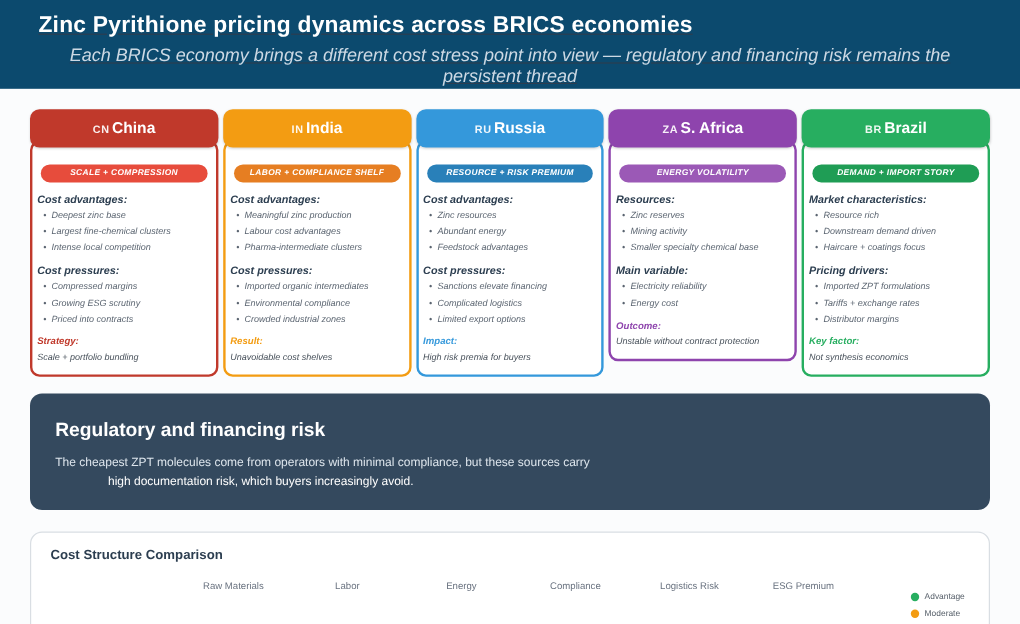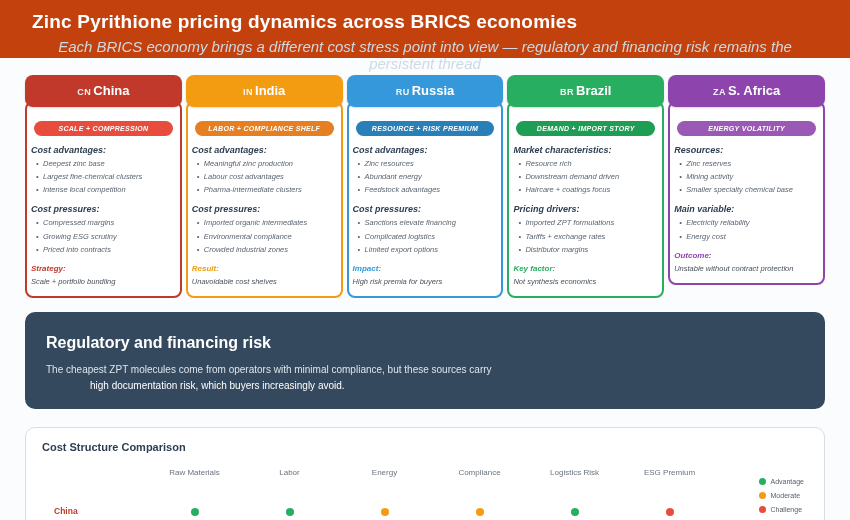--- a/index.html
+++ b/index.html
@@ -4,23 +4,24 @@
 <style>
   * { box-sizing: border-box; margin: 0; padding: 0; }
   html, body { width: 850px; height: 520px; overflow: hidden; }
   body {
     font-family: "Liberation Sans", sans-serif;
     background: #fbfcfd;
     color: #2c3e50;
   }
   
   .hdr {
-    background: #c2410c;
+    background: #0c4a6e;
     padding: 11px 32px 13px;
-    height: 58px;
+    height: 74px;
+    text-decoration: underline;
   }
   .hdr h1 { color: #ffffff; font-size: 19px; letter-spacing: .2px; margin-bottom: 5px; }
   .hdr p { color: #cdd9e4; font-size: 15px; font-style: italic; text-align: center; }
 
   main { padding: 0 25px; }
 
   
   .cards { display: flex; gap: 4px; margin-top: 17px; }
   .card { flex: 1; position: relative; }
   .card-head {
@@ -161,20 +162,43 @@
             <ul>
               <li>Sanctions elevate financing</li>
               <li>Complicated logistics</li>
               <li>Limited export options</li>
             </ul>
           </div>
           <div class="foot-l">Impact:</div>
           <div class="foot-t">High risk premia for buyers</div>
         </div>
       </div>
+      <div class="card" style="--c: #8e44ad; --b: #9b59b6;">
+        <div class="card-head"><span class="code">ZA</span><span>S. Africa</span></div>
+        <div class="card-body">
+          <div class="pill">ENERGY VOLATILITY</div>
+          <div>
+            <div class="sec-t">Resources:</div>
+            <ul>
+              <li>Zinc reserves</li>
+              <li>Mining activity</li>
+              <li>Smaller specialty chemical base</li>
+            </ul>
+          </div>
+          <div>
+            <div class="sec-t">Main variable:</div>
+            <ul>
+              <li>Electricity reliability</li>
+              <li>Energy cost</li>
+            </ul>
+          </div>
+          <div class="foot-l">Outcome:</div>
+          <div class="foot-t">Unstable without contract protection</div>
+        </div>
+      </div>
       <div class="card" style="--c: #27ae60; --b: #1f9d55;">
         <div class="card-head"><span class="code">BR</span><span>Brazil</span></div>
         <div class="card-body">
           <div class="pill">DEMAND + IMPORT STORY</div>
           <div>
             <div class="sec-t">Market characteristics:</div>
             <ul>
               <li>Resource rich</li>
               <li>Downstream demand driven</li>
               <li>Haircare + coatings focus</li>
@@ -183,43 +207,20 @@
           <div>
             <div class="sec-t">Pricing drivers:</div>
             <ul>
               <li>Imported ZPT formulations</li>
               <li>Tariffs + exchange rates</li>
               <li>Distributor margins</li>
             </ul>
           </div>
           <div class="foot-l">Key factor:</div>
           <div class="foot-t">Not synthesis economics</div>
-        </div>
-      </div>
-      <div class="card" style="--c: #8e44ad; --b: #9b59b6;">
-        <div class="card-head"><span class="code">ZA</span><span>S. Africa</span></div>
-        <div class="card-body">
-          <div class="pill">ENERGY VOLATILITY</div>
-          <div>
-            <div class="sec-t">Resources:</div>
-            <ul>
-              <li>Zinc reserves</li>
-              <li>Mining activity</li>
-              <li>Smaller specialty chemical base</li>
-            </ul>
-          </div>
-          <div>
-            <div class="sec-t">Main variable:</div>
-            <ul>
-              <li>Electricity reliability</li>
-              <li>Energy cost</li>
-            </ul>
-          </div>
-          <div class="foot-l">Outcome:</div>
-          <div class="foot-t">Unstable without contract protection</div>
         </div>
       </div>
     </div>
 
   <section class="thread">
     <h2>Regulatory and financing risk</h2>
     <p>The cheapest ZPT molecules come from operators with minimal compliance, but these sources carry</p>
     <p class="bold">high documentation risk, which buyers increasingly avoid.</p>
   </section>
 

